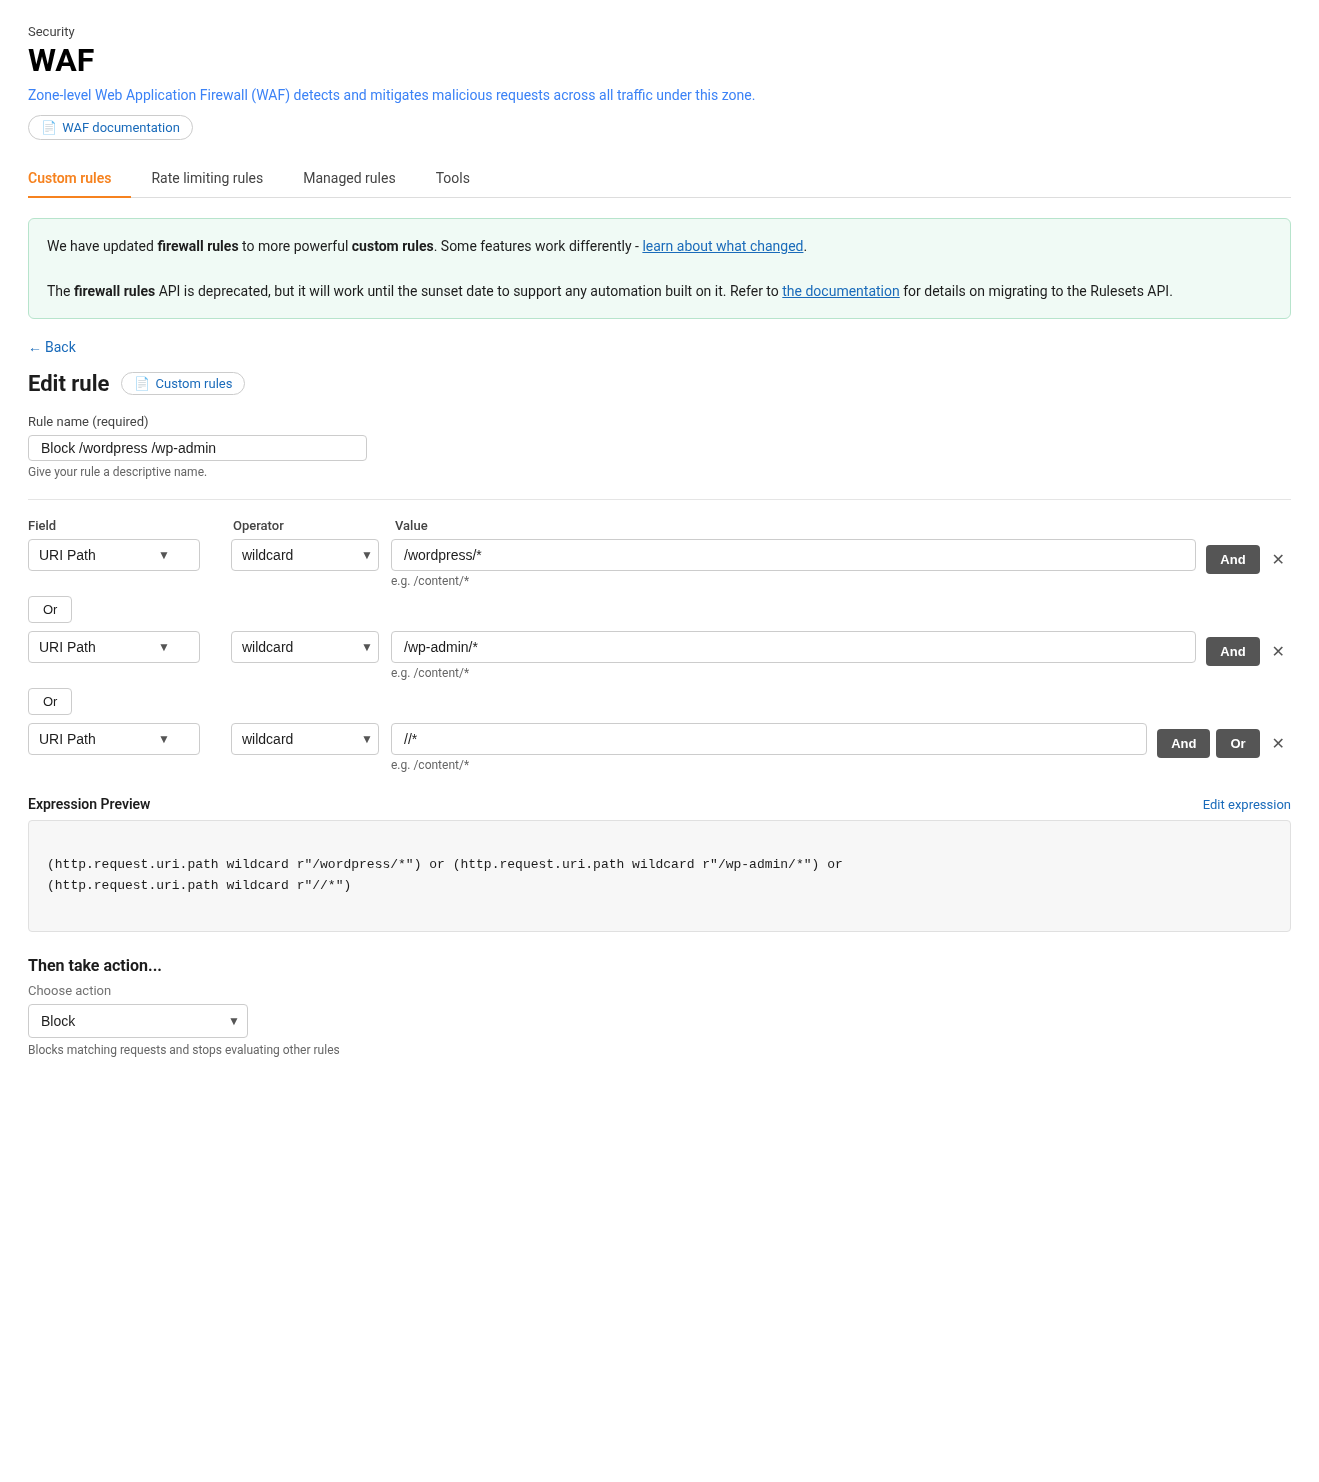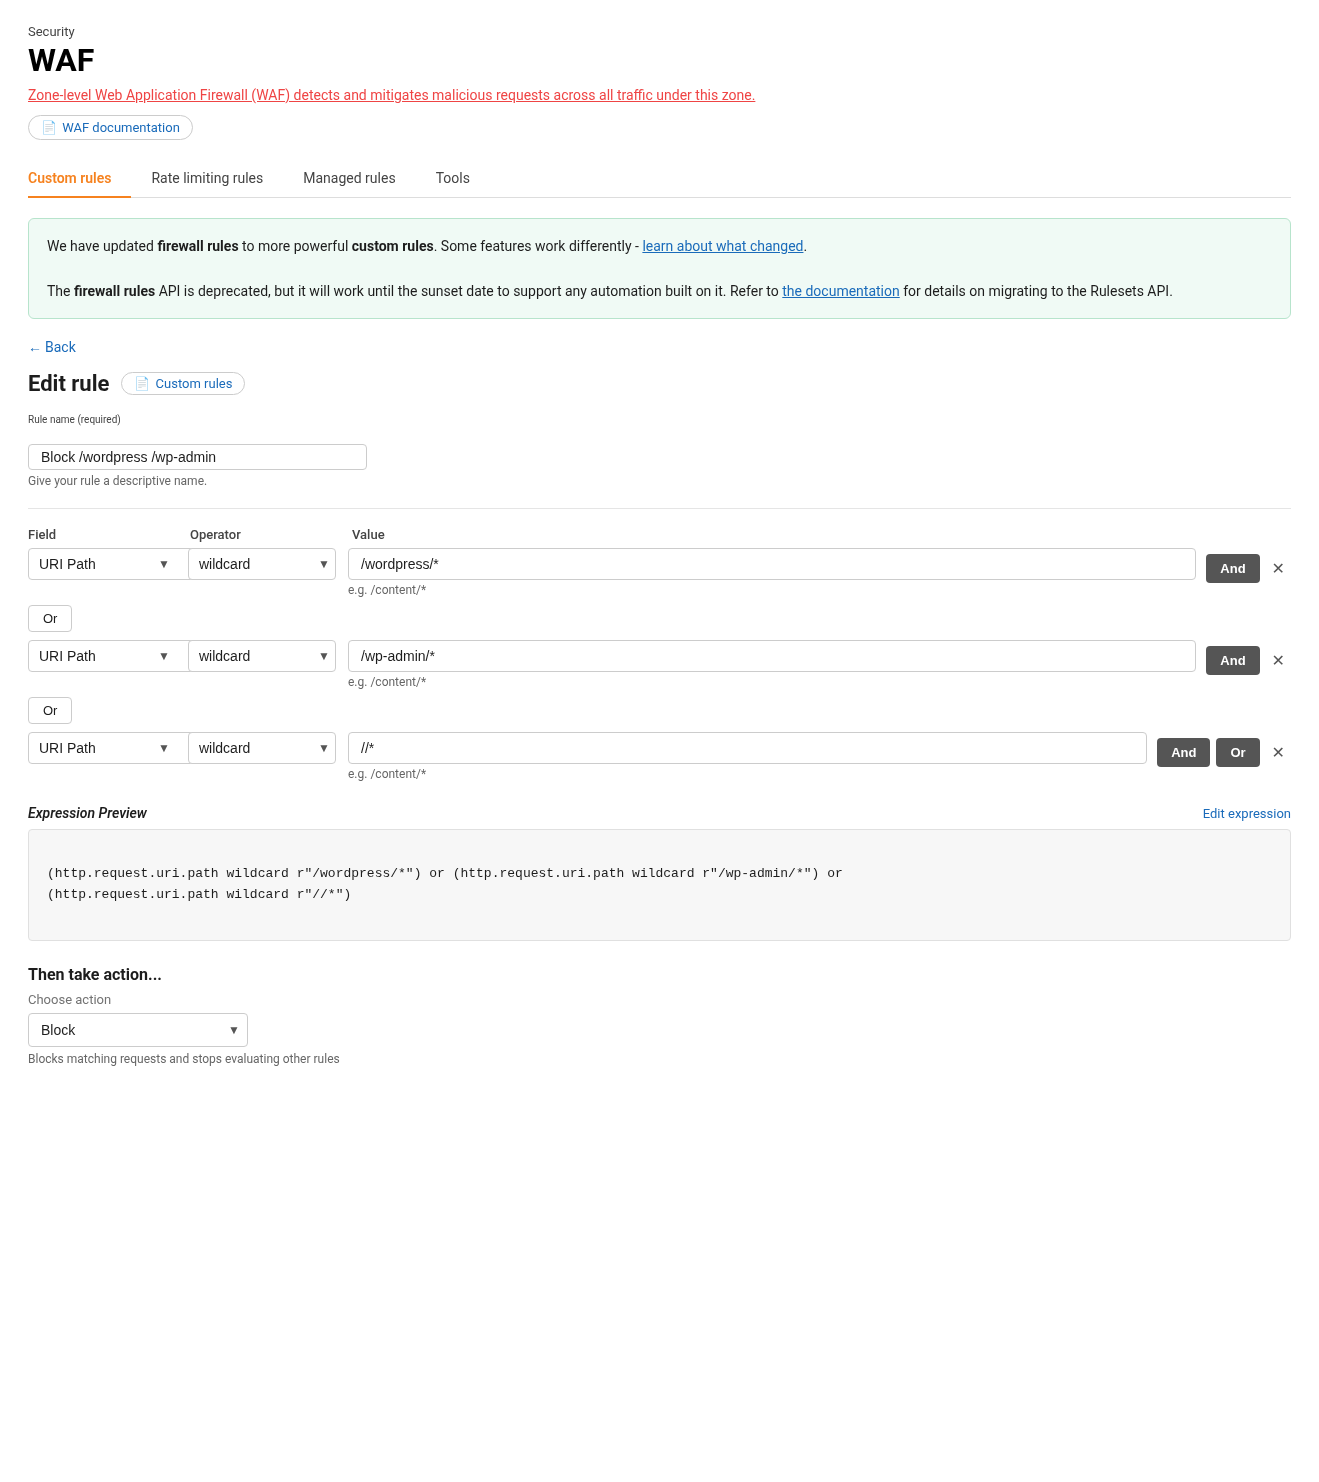--- a/index.html
+++ b/index.html
@@ -17,23 +17,22 @@
       margin-bottom: 2px;
     }
     .page-title {
       font-size: 32px;
       font-weight: 700;
       margin-bottom: 8px;
       color: #000;
     }
     .page-description {
       font-size: 14px;
-      color: #ef4444;
+      color: #3b82f6;
       margin-bottom: 12px;
-      text-decoration: underline;
     }
     .doc-link-btn {
       display: inline-flex;
       align-items: center;
       gap: 5px;
       border: 1px solid #ccc;
       border-radius: 16px;
       padding: 4px 12px;
       font-size: 13px;
       color: #1a6bba;
@@ -104,23 +103,23 @@
       padding: 3px 12px;
       font-size: 13px;
       color: #1a6bba;
       cursor: pointer;
       background: #fff;
     }
     .form-section {
       margin-bottom: 20px;
     }
     .form-label {
-      font-size: 10px;
+      font-size: 13px;
       color: #444;
-      margin-bottom: 19px;
+      margin-bottom: 6px;
     }
     .form-input {
       width: 339px;
       max-width: 100%;
       padding: 4px 12px;
       border: 1px solid #ccc;
       border-radius: 4px;
       font-size: 14px;
       color: #1d1d1d;
       outline: none;
@@ -134,21 +133,21 @@
       border: none;
       border-top: 1px solid #e5e5e5;
       margin: 18px 0;
     }
     .field-row-header {
       display: flex;
       gap: 12px;
       margin-bottom: 6px;
     }
     .col-field { width: 150px; font-size: 13px; color: #444; font-weight: 500; }
-    .col-operator { width: 150px; font-size: 13px; color: #444; font-weight: 500; }
+    .col-operator { width: 150px; font-size: 13px; color: #444; font-weight: 500; margin-left: 43px; }
     .col-value { flex: 1; font-size: 13px; color: #444; font-weight: 500; }
     .rule-row {
       display: flex;
       align-items: flex-start;
       gap: 10px;
       margin-bottom: 4px;
     }
     .rule-row .col-field, .rule-row .col-operator {
       flex-shrink: 0;
     }
@@ -255,21 +254,20 @@
     .expr-header {
       display: flex;
       justify-content: space-between;
       align-items: center;
       margin-bottom: 8px;
     }
     .expr-title {
       font-size: 14px;
       font-weight: 600;
       color: #1d1d1d;
-      font-style: italic;
     }
     .edit-expr-link {
       font-size: 13px;
       color: #1a6bba;
       cursor: pointer;
       text-decoration: none;
     }
     .expr-box {
       background: #f7f7f7;
       border: 1px solid #e0e0e0;

